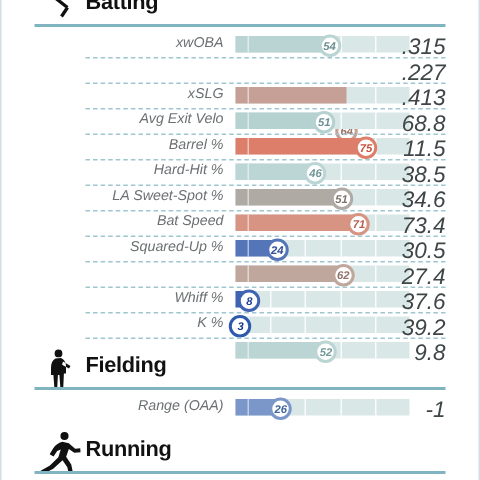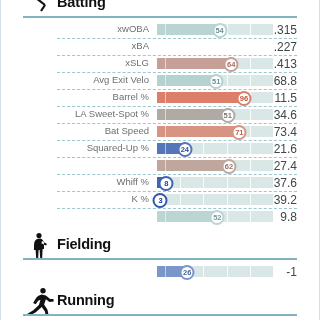--- a/index.html
+++ b/index.html
@@ -30,21 +30,21 @@
     position:absolute;left:56px;top:2px;
     font-size:14.5px;font-weight:bold;color:#111;
     letter-spacing:-0.2px;
   }
   .sec-rule{
     position:absolute;left:22px;right:22px;top:24px;height:2px;
     background:#7fb4c0;
   }
 
   
-  .row{position:relative;height:17px;}
+  .row{position:relative;height:17px;font-style:italic;}
   .row .dash{
     position:absolute;left:56px;right:22px;top:0;height:0;
     border-top:1px dashed #9dc6cf;
   }
   .lbl{
     position:absolute;left:0;width:148px;text-align:right;
     top:2px;font-size:9.5px;color:#6b7072;white-space:nowrap;
   }
   .track{
     position:absolute;left:156px;right:46px;top:3px;height:11px;
@@ -64,21 +64,21 @@
     position:absolute;top:-1px;
     width:15px;height:15px;border-radius:50%;
     background:#fff;border:2px solid #999;
     transform:translateX(-7.5px);
     display:flex;align-items:center;justify-content:center;
     font-size:7.5px;font-weight:bold;line-height:1;
     box-sizing:border-box;
   }
   .val{
     position:absolute;right:22px;width:40px;text-align:right;
-    top:2px;font-size:12px;color:#3f4648;
+    top:2px;font-size:15px;color:#3f4648;
   }
 </style>
 </head>
 <body>
 
 <div class="frame">
   <div class="inner" id="root">
       <div class="section" style="top: -8px;">
         <div class="sec-head">
           <svg viewBox="0 0 34 28" class="sec-icon">
@@ -95,33 +95,32 @@
               <div class="seg" style="left: 40%;"></div>
               <div class="seg" style="left: 60%;"></div>
               <div class="seg" style="left: 80%;"></div>
               <div class="fill" style="width: 54%; background: rgb(185, 212, 211);"></div>
               <div class="bubble" style="left: 54%; border-color: rgb(185, 212, 211); color: rgb(111, 143, 146);">54</div>
             </div>
             <div class="val">.315</div>
           </div>
           <div class="row">
             <div class="dash"></div>
-            <div class="lbl">xBA</div>
             <div class="val">.227</div>
           </div>
           <div class="row">
             <div class="dash"></div>
             <div class="lbl">xSLG</div>
             <div class="track">
               <div class="seg" style="left: 20%;"></div>
               <div class="seg" style="left: 40%;"></div>
               <div class="seg" style="left: 60%;"></div>
               <div class="seg" style="left: 80%;"></div>
               <div class="fill" style="width: 64%; background: rgb(198, 159, 150);"></div>
-              <div class="bubble" style="left: 64%; border-color: rgb(198, 159, 150); color: rgb(154, 111, 100);">64</div>
+              <div class="bubble" style="left: 64%; border-color: rgb(198, 159, 150); color: rgb(154, 111, 100); margin-top: 23px;">64</div>
             </div>
             <div class="val">.413</div>
           </div>
           <div class="row">
             <div class="dash"></div>
             <div class="lbl">Avg Exit Velo</div>
             <div class="track">
               <div class="seg" style="left: 20%;"></div>
               <div class="seg" style="left: 40%;"></div>
               <div class="seg" style="left: 60%;"></div>
@@ -133,23 +132,36 @@
           </div>
           <div class="row">
             <div class="dash"></div>
             <div class="lbl">Barrel %</div>
             <div class="track">
               <div class="seg" style="left: 20%;"></div>
               <div class="seg" style="left: 40%;"></div>
               <div class="seg" style="left: 60%;"></div>
               <div class="seg" style="left: 80%;"></div>
               <div class="fill" style="width: 75%; background: rgb(221, 126, 107);"></div>
-              <div class="bubble" style="left: 75%; border-color: rgb(221, 126, 107); color: rgb(196, 82, 60);">96</div>
+              <div class="bubble" style="left: 75%; border-color: rgb(221, 126, 107); color: rgb(196, 82, 60);">75</div>
             </div>
             <div class="val">11.5</div>
+          </div>
+          <div class="row">
+            <div class="dash"></div>
+            <div class="lbl">Hard-Hit %</div>
+            <div class="track">
+              <div class="seg" style="left: 20%;"></div>
+              <div class="seg" style="left: 40%;"></div>
+              <div class="seg" style="left: 60%;"></div>
+              <div class="seg" style="left: 80%;"></div>
+              <div class="fill" style="width: 46%; background: rgb(188, 214, 213);"></div>
+              <div class="bubble" style="left: 46%; border-color: rgb(188, 214, 213); color: rgb(114, 151, 154);">46</div>
+            </div>
+            <div class="val">38.5</div>
           </div>
           <div class="row">
             <div class="dash"></div>
             <div class="lbl">LA Sweet-Spot %</div>
             <div class="track">
               <div class="seg" style="left: 20%;"></div>
               <div class="seg" style="left: 40%;"></div>
               <div class="seg" style="left: 60%;"></div>
               <div class="seg" style="left: 80%;"></div>
               <div class="fill" style="width: 61%; background: rgb(176, 170, 165);"></div>
@@ -174,21 +186,21 @@
             <div class="dash"></div>
             <div class="lbl">Squared-Up %</div>
             <div class="track">
               <div class="seg" style="left: 20%;"></div>
               <div class="seg" style="left: 40%;"></div>
               <div class="seg" style="left: 60%;"></div>
               <div class="seg" style="left: 80%;"></div>
               <div class="fill" style="width: 24%; background: rgb(85, 117, 185);"></div>
               <div class="bubble" style="left: 24%; border-color: rgb(85, 117, 185); color: rgb(47, 79, 150);">24</div>
             </div>
-            <div class="val">21.6</div>
+            <div class="val">30.5</div>
           </div>
           <div class="row">
             <div class="dash"></div>
             <div class="track">
               <div class="seg" style="left: 20%;"></div>
               <div class="seg" style="left: 40%;"></div>
               <div class="seg" style="left: 60%;"></div>
               <div class="seg" style="left: 80%;"></div>
               <div class="fill" style="width: 62%; background: rgb(192, 167, 158);"></div>
               <div class="bubble" style="left: 62%; border-color: rgb(192, 167, 158); color: rgb(148, 115, 106);">62</div>
@@ -238,20 +250,21 @@
       <div class="section" style="top: 234px;">
         <div class="sec-head">
           <svg viewBox="0 0 34 28" class="sec-icon">
             <path d="M16 2 a2.6 2.6 0 1 1 0 5.2 a2.6 2.6 0 1 1 0 -5.2 z M14 8 c-2 1 -3 3 -3 6 l0 5 l1.6 0 l0.6 8 l2 0 l0.4 -8 l1 0 l0.6 8 l2 0 l0.4 -9 l1.4 0 l0 -5 c0 -2.6 -1.4 -4.6 -3.4 -5.4 z M19 10 l5 3 l-1 1.6 l-4.6 -2.4 z" fill="#111"></path>
           </svg>
           <div class="sec-title">Fielding</div>
           <div class="sec-rule"></div>
         </div>
         <div style="position: relative; margin-top: 3px;">
           <div class="row">
+            <div class="lbl">Range (OAA)</div>
             <div class="track">
               <div class="seg" style="left: 20%;"></div>
               <div class="seg" style="left: 40%;"></div>
               <div class="seg" style="left: 60%;"></div>
               <div class="seg" style="left: 80%;"></div>
               <div class="fill" style="width: 26%; background: rgb(123, 150, 200);"></div>
               <div class="bubble" style="left: 26%; border-color: rgb(123, 150, 200); color: rgb(69, 103, 159); text-align: center;">26</div>
             </div>
             <div class="val">-1</div>
           </div>

